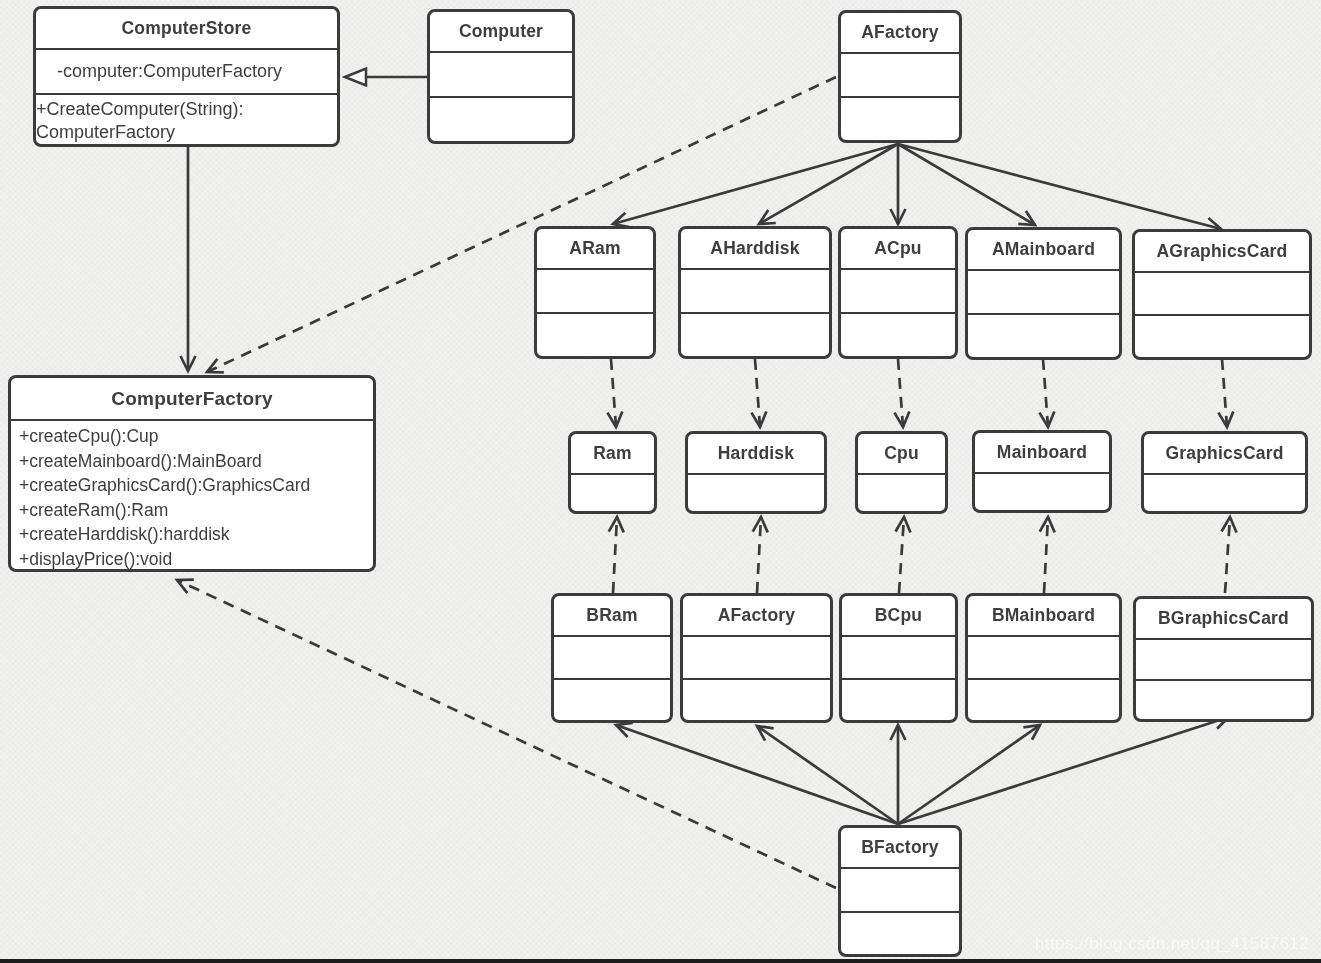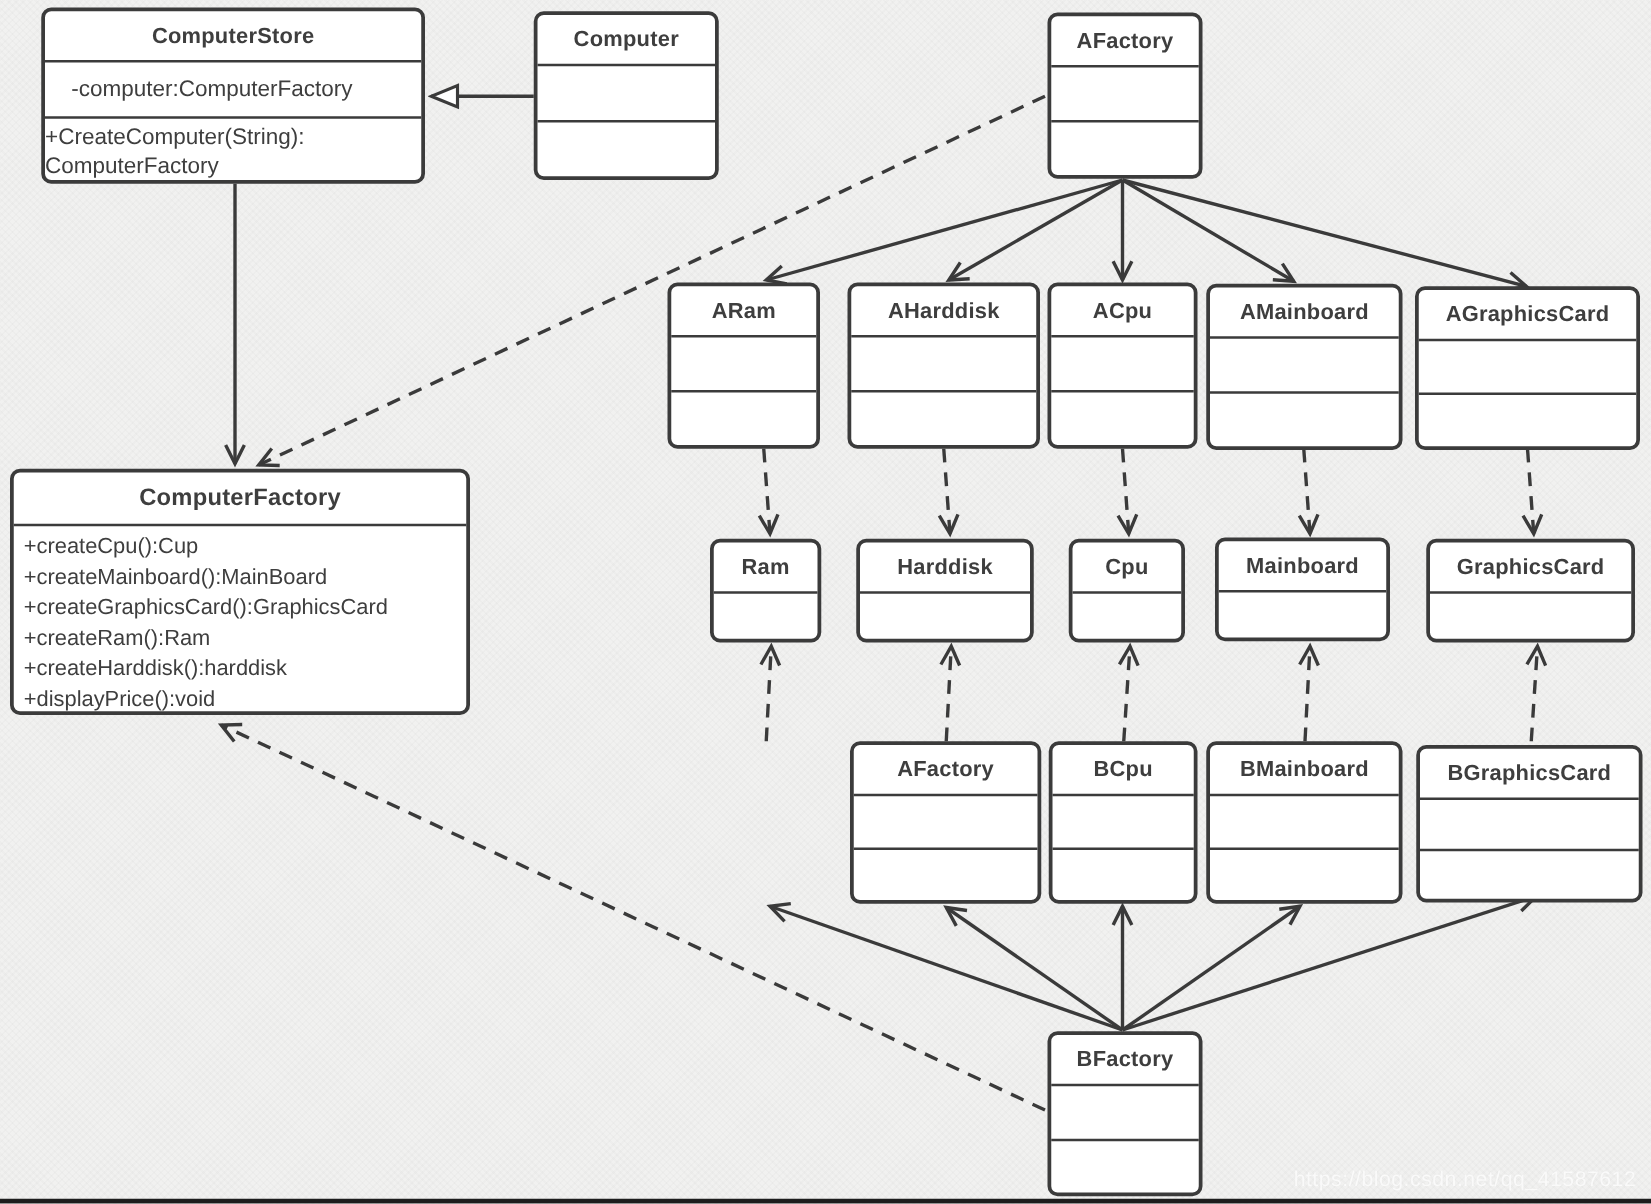--- a/index.html
+++ b/index.html
@@ -174,20 +174,25 @@
   </div>
   <div class="box" style="left:972px;top:430px;width:140px;height:83px">
     <div class="t">Mainboard</div>
     <div class="c"></div>
   </div>
   <div class="box" style="left:1141px;top:431px;width:167px;height:83px">
     <div class="t">GraphicsCard</div>
     <div class="c"></div>
   </div>
 
+  <div class="box" style="left:551px;top:593px;width:122px;height:130px">
+    <div class="t">BRam</div>
+    <div class="c"></div>
+    <div class="c"></div>
+  </div>
   <div class="box" style="left:680px;top:593px;width:153px;height:130px">
     <div class="t">AFactory</div>
     <div class="c"></div>
     <div class="c"></div>
   </div>
   <div class="box" style="left:965px;top:593px;width:157px;height:130px">
     <div class="t">BMainboard</div>
     <div class="c"></div>
     <div class="c"></div>
   </div>

